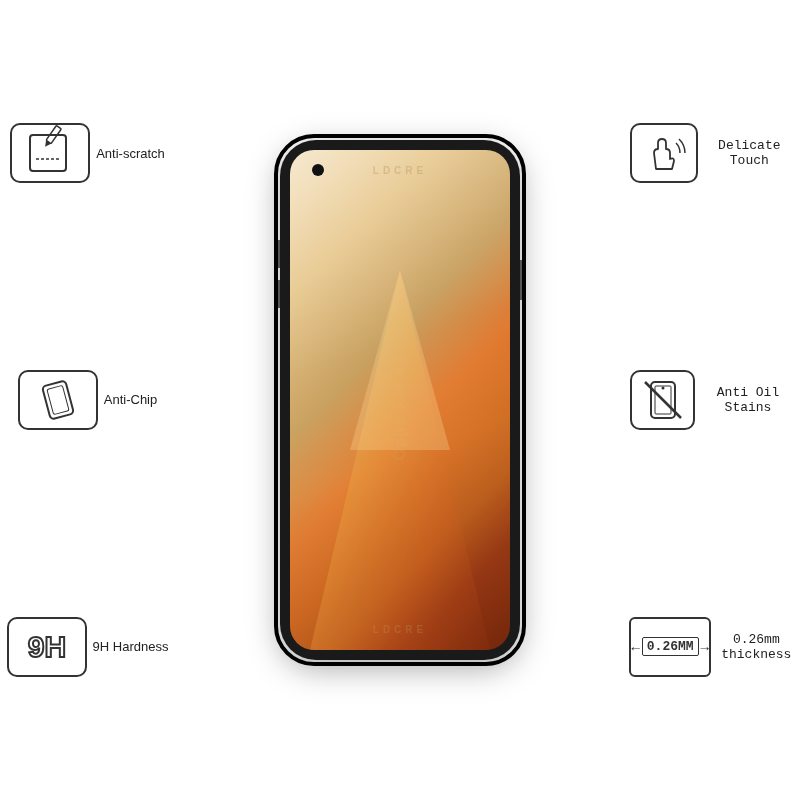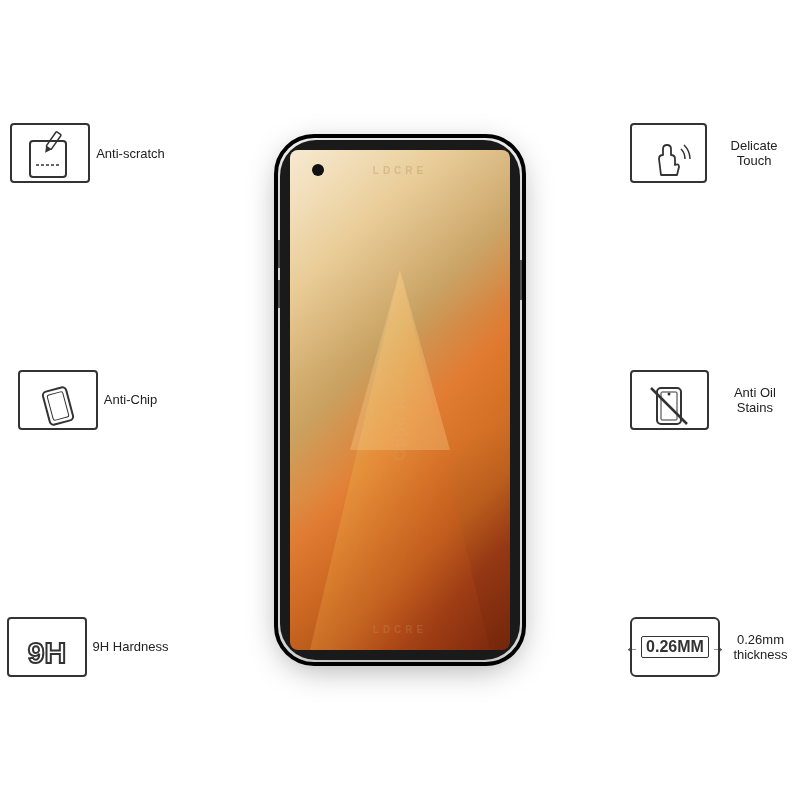--- a/index.html
+++ b/index.html
@@ -36,43 +36,44 @@
       display: flex;
       flex-direction: row;
       align-items: center;
       gap: 6px;
     }
 
     .icon-box {
       width: 80px;
       height: 60px;
       border: 2px solid #333;
-      border-radius: 4px;
-      display: flex;
-      align-items: flex-end;
+      border-radius: 10px;
+      display: flex;
+      align-items: center;
       justify-content: center;
       background: #fff;
     }
 
     .feature-label {
       font-size: 13px;
       color: #222;
       text-align: center;
       font-weight: 500;
     }
 
     
     .right-col {
       width: 175px;
       height: 760px;
       display: flex;
       flex-direction: column;
       justify-content: space-around;
       align-items: center;
       padding: 10px 5px;
+      font-family: Liberation Mono, monospace;
     }
 
     
     .center-phone {
       flex: 1;
       display: flex;
       align-items: center;
       justify-content: center;
     }
 
@@ -83,21 +84,21 @@
       background: #1a1a1a;
       border-radius: 36px;
       padding: 10px;
       box-shadow: 0 8px 32px rgba(0,0,0,0.35);
       position: relative;
     }
 
     .phone-inner {
       width: 100%;
       height: 100%;
-      border-radius: 8px;
+      border-radius: 24px;
       background: linear-gradient(135deg, #f5e6c8 0%, #e8c990 20%, #c8a060 40%, #e07830 55%, #d06820 65%, #b85818 75%, #903010 85%, #6a2008 100%);
       overflow: hidden;
       position: relative;
     }
 
     .phone-screen-overlay {
       position: absolute;
       top: 0; left: 0; right: 0; bottom: 0;
       background: linear-gradient(160deg,
         rgba(255,255,255,0.15) 0%,
@@ -210,21 +211,21 @@
 
     .thickness-arrows {
       display: flex;
       align-items: center;
       gap: 2px;
       font-size: 12px;
       color: #333;
     }
 
     .thickness-value {
-      font-size: 16px;
+      font-size: 13px;
       color: #333;
       font-weight: bold;
       border: 1px solid #333;
       padding: 1px 4px;
       border-radius: 2px;
     }
   </style>
 </head>
 <body>
 

